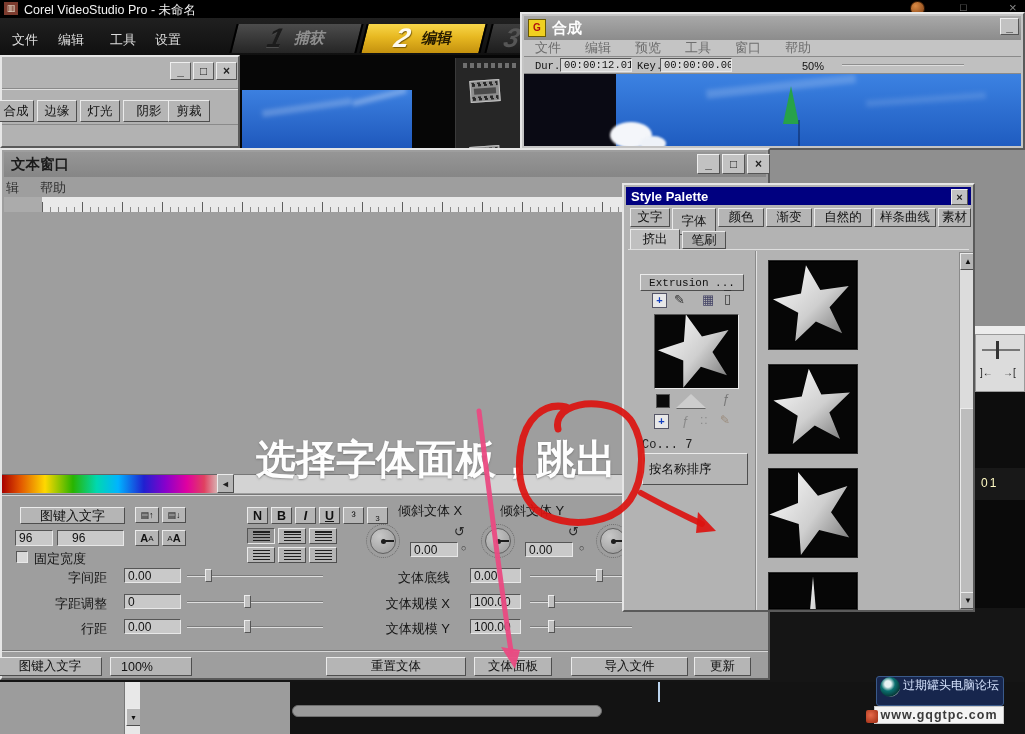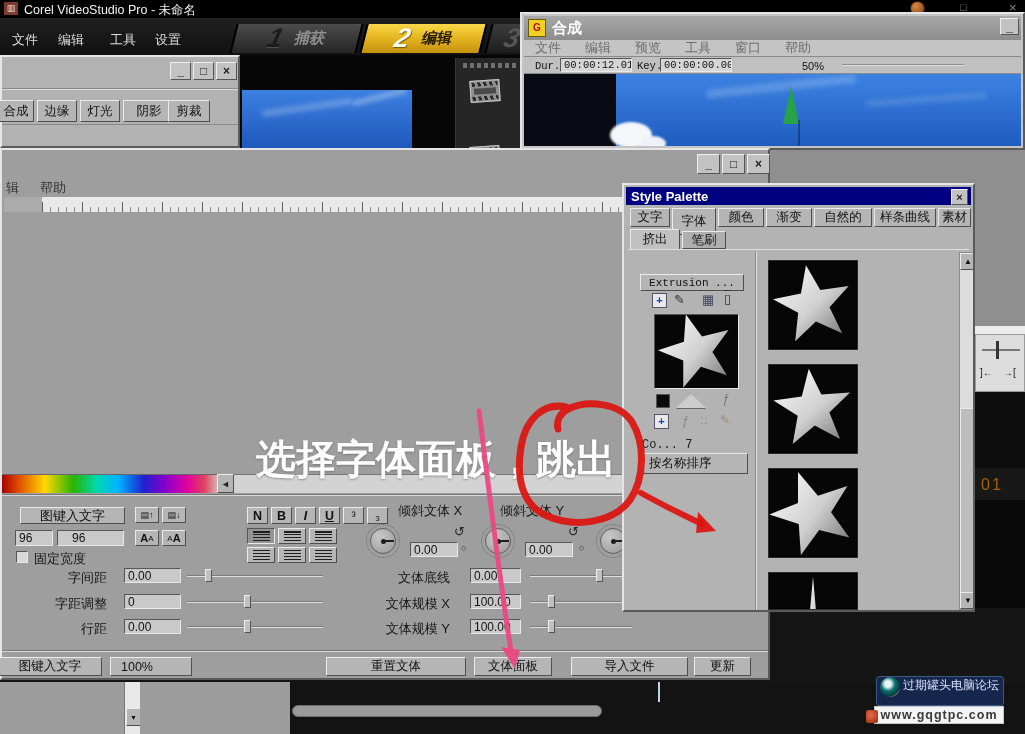--- a/index.html
+++ b/index.html
@@ -93,21 +93,21 @@
   <div class="a" style="left:975px;top:185px;width:50px;height:141px;background:#8f8f8f"></div>
   <div class="a" style="left:975px;top:326px;width:50px;height:8px;background:#ececec"></div>
   <div class="a" style="left:975px;top:334px;width:50px;height:58px;background:#dcdcdc;border:1px solid #9a9a9a">
     <div class="a" style="left:6px;top:14px;width:38px;height:2px;background:#777"></div>
     <div class="a" style="left:20px;top:6px;width:3px;height:18px;background:#333"></div>
     <span class="a" style="left:4px;top:32px;font-size:10px;color:#222">]←</span>
     <span class="a" style="left:27px;top:32px;font-size:10px;color:#222">→[</span>
   </div>
   <div class="a" style="left:975px;top:392px;width:50px;height:76px;background:#0d0d0d"></div>
   <div class="a" style="left:975px;top:468px;width:50px;height:32px;background:#181818">
-    <span class="a" style="left:6px;top:8px;color:#a16207;font-size:16px;letter-spacing:2px">01</span>
+    <span class="a" style="left:6px;top:8px;color:#fef9c3;font-size:12px;letter-spacing:2px">01</span>
   </div>
   <div class="a" style="left:975px;top:500px;width:50px;height:112px;background:#0a0a0a"></div>
   <div class="a" style="left:770px;top:608px;width:255px;height:74px;background:#151515"></div>
 
   <div class="a r2 win" style="left:520px;top:12px;width:505px;height:138px;background:#c4c4c4">
     <div class="a" style="left:2px;top:2px;right:2px;height:24px;background:linear-gradient(180deg,#a8a8a8,#8c8c8c);display:flex;align-items:center">
       <span style="width:16px;height:16px;margin:0 6px 0 4px;background:#f0d020;border:1px solid #6a5a00;color:#b01010;font-weight:bold;font-size:10px;line-height:15px;text-align:center">G</span>
       <span style="font-size:15px;font-weight:bold;color:#fdfdfd">合成</span>
       <span class="wbtn" style="position:absolute;right:2px;top:2px;width:17px;height:15px;border:1px solid;border-color:#eee #555 #555 #eee">_</span>
     </div>
@@ -147,20 +147,23 @@
     <div class="a" style="left:0;top:32px;right:0;height:1px;background:#dedede"></div>
     <div class="a r btn" style="left:-4px;top:43px;width:36px;height:22px">合成</div>
     <div class="a r btn" style="left:35px;top:43px;width:40px;height:22px">边缘</div>
     <div class="a r btn" style="left:78px;top:43px;width:40px;height:22px">灯光</div>
     <div class="a r btn" style="left:121px;top:43px;width:52px;height:22px">阴影</div>
     <div class="a r btn" style="left:166px;top:43px;width:42px;height:22px">剪裁</div>
     <div class="a" style="left:0;top:67px;right:0;height:1px;background:#8a8a8a"></div>
   </div>
 
   <div class="a r2 win" style="left:0;top:148px;width:770px;height:532px;background:#9e9e9e">
+    <div class="a" style="left:2px;top:2px;right:2px;height:25px;background:linear-gradient(180deg,#969696,#868686);display:flex;align-items:center">
+      <span style="font-size:14.5px;font-weight:bold;color:#1a1a1a;margin-left:7px">文本窗口</span>
+    </div>
     <span class="wbtn a" style="left:695px;top:4px;width:23px;height:20px;border:1px solid;border-color:#eee #555 #555 #eee">_</span>
     <span class="wbtn a" style="left:720px;top:4px;width:23px;height:20px;border:1px solid;border-color:#eee #555 #555 #eee">□</span>
     <span class="wbtn a" style="left:745px;top:4px;width:23px;height:20px;border:1px solid;border-color:#eee #555 #555 #eee">×</span>
 
     <div class="a" style="left:2px;top:27px;right:2px;height:19px">
       <span class="a lbl" style="left:2px;top:2px;color:#333">辑</span>
       <span class="a lbl" style="left:36px;top:2px;color:#333">帮助</span>
     </div>
 
     <div class="a" style="left:2px;top:47px;right:2px;height:15px;background:#ababab">
@@ -308,21 +311,21 @@
     <div class="a" style="left:32px;top:209px;width:14px;height:14px;background:#0a0a0a;border:1px solid #555"></div>
     <div class="a" style="left:52px;top:209px;width:0;height:0;border-left:15px solid transparent;border-right:15px solid transparent;border-bottom:14px solid #cdcdcd;filter:drop-shadow(0 1px 0 #666)"></div>
     <span class="a" style="left:98px;top:206px;font-size:13px;color:#7a7a7a;font-style:italic">ƒ</span>
 
     <div class="a" style="left:30px;top:229px;width:15px;height:15px;background:#e8e8e8;border:1px solid #556;color:#1540c0;font-weight:bold;font-size:11px;line-height:13px;text-align:center">+</div>
     <span class="a" style="left:58px;top:228px;font-size:13px;color:#8a8a8a">ƒ</span>
     <span class="a" style="left:76px;top:228px;font-size:12px;color:#8a8a8a;letter-spacing:1px">::</span>
     <span class="a" style="left:96px;top:228px;font-size:12px;color:#9a8a7a">✎</span>
 
     <span class="a" style="left:18px;top:253px;font-size:12px;font-family:'Liberation Mono','DejaVu Sans Mono',monospace;color:#222">Co... 7</span>
-    <div class="a r btn" style="left:18px;top:268px;width:106px;height:21px;justify-content:flex-start;padding-left:6px">按名称排序</div>
+    <div class="a r btn" style="left:18px;top:268px;width:106px;height:32px;justify-content:flex-start;padding-left:6px">按名称排序</div>
 
     <div class="a" style="left:131px;top:66px;width:1px;height:359px;background:#8a8a8a"></div>
     <div class="a" style="left:132px;top:66px;width:1px;height:359px;background:#e0e0e0"></div>
 
     <div class="a sthumb" style="left:144px;top:75px;width:90px;height:90px">
       <svg class="star" viewBox="0 0 100 100">
           <polygon fill="url(#starg)" points="42,4.7 58.3,32.9 90.6,28.4 68.8,52.6 83.1,82 53.3,68.7 29.8,91.3 33.2,58.9 4.5,43.6 36.3,36.8"></polygon>
         </svg>
     </div>
     <div class="a sthumb" style="left:144px;top:179px;width:90px;height:90px">

